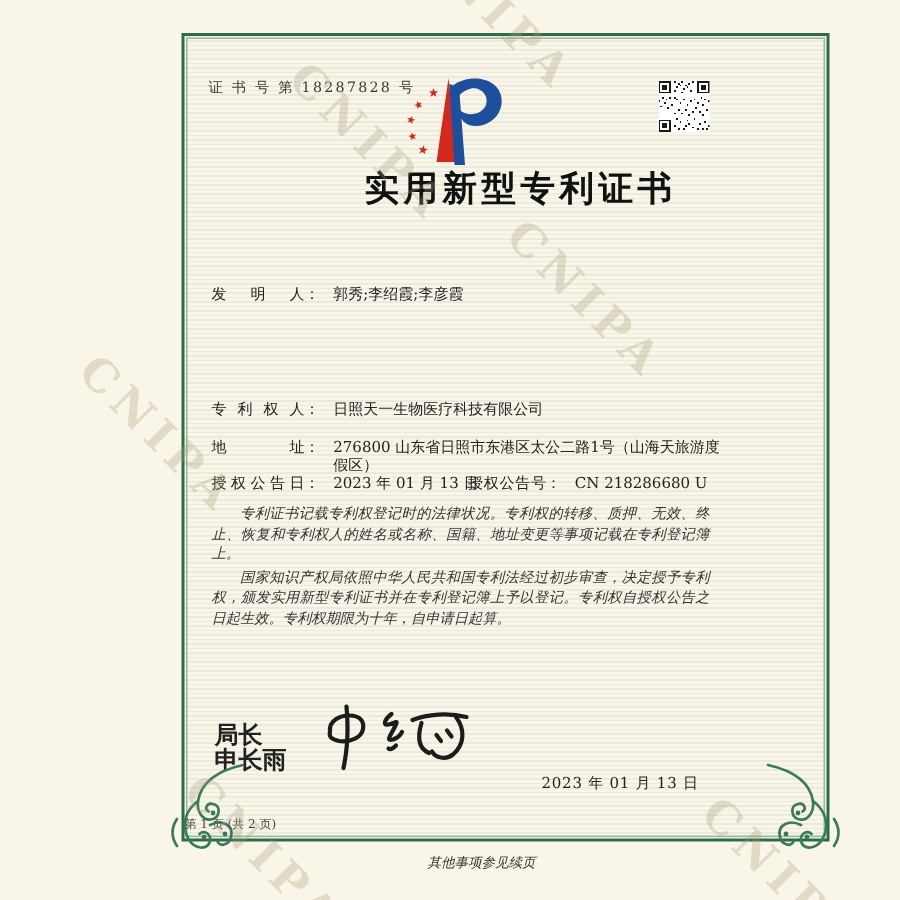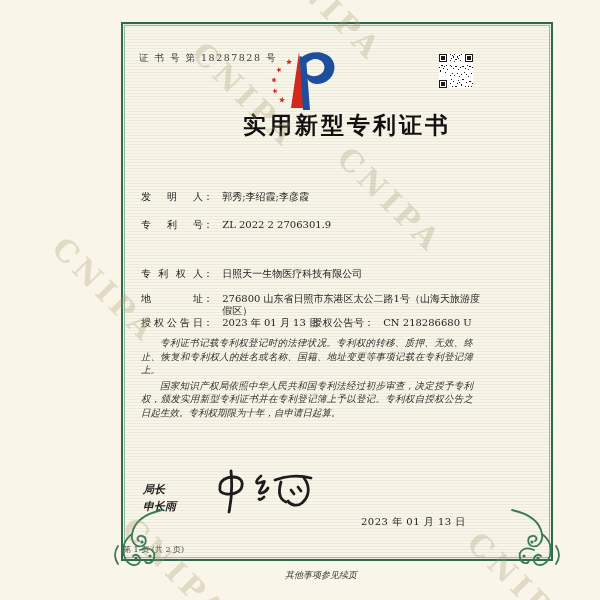--- a/index.html
+++ b/index.html
@@ -29,22 +29,22 @@
           text-justify:inter-character;vertical-align:top;}
   .fcolon{display:inline-block;vertical-align:top;}
   .fvalue{display:inline-block;vertical-align:top;margin-left:6px;max-width:258px;}
   .pair2{position:absolute;left:171px;top:0;}
   .pair2 .flabel{width:52px;}
 
   .paras{position:absolute;left:18px;top:312px;width:332px;font-size:9.5px;line-height:13.5px;
          text-align:justify;font-style:italic;color:#333;}
   .paras p{margin:0 0 2px 0;text-indent:2em;}
 
-  .chief{position:absolute;left:20px;top:457px;font-size:11px;font-weight:bold;
-         line-height:17px;color:#222;font-style:italic;}
+  .chief{position:absolute;left:20px;top:457px;font-size:16px;font-weight:bold;
+         line-height:17px;color:#222;}
   .sig{position:absolute;left:88px;top:442px;}
   .issue-date{position:absolute;left:238px;top:491px;font-size:10px;letter-spacing:0.5px;color:#222;}
   .page-no{position:absolute;left:0;right:0;top:520px;text-align:left;font-size:8px;color:#444;}
 
   .flourish{position:absolute;width:54px;height:62px;}
   .fl-left{left:-13px;bottom:-9px;}
   .fl-right{right:-13px;bottom:-9px;transform:scaleX(-1);}
 
   .bottom-note{position:absolute;left:138px;width:366px;top:569px;text-align:center;
                font-size:9px;font-style:italic;color:#333;z-index:3;}
@@ -107,24 +107,20 @@
                  M9,25h1v1h-1z M11,27h1v1h-1z M15,25h1v1h-1z M19,26h1v1h-1z M23,24h1v1h-1z M26,23h1v1h-1z
                  M28,25h1v1h-1z M22,27h1v1h-1z M25,27h1v1h-1z M27,27h1v1h-1z M14,27h1v1h-1z M17,24h1v1h-1z"></path>
       </g>
     </svg>
 
     <div class="title">实用新型专利证书</div>
 
     <div class="frow" style="top:167px">
       <span class="flabel">发明人</span><span class="fcolon">：</span>
       <span class="fvalue">郭秀;李绍霞;李彦霞</span>
-    </div>
-    <div class="frow" style="top:195px">
-      <span class="flabel">专利号</span><span class="fcolon">：</span>
-      <span class="fvalue">ZL 2022 2 2706301.9</span>
     </div>
     <div class="frow" style="top:244px">
       <span class="flabel">专利权人</span><span class="fcolon">：</span>
       <span class="fvalue">日照天一生物医疗科技有限公司</span>
     </div>
     <div class="frow" style="top:269px">
       <span class="flabel">地址</span><span class="fcolon">：</span>
       <span class="fvalue">276800 山东省日照市东港区太公二路1号（山海天旅游度假区）</span>
     </div>
     <div class="frow" style="top:293px">

